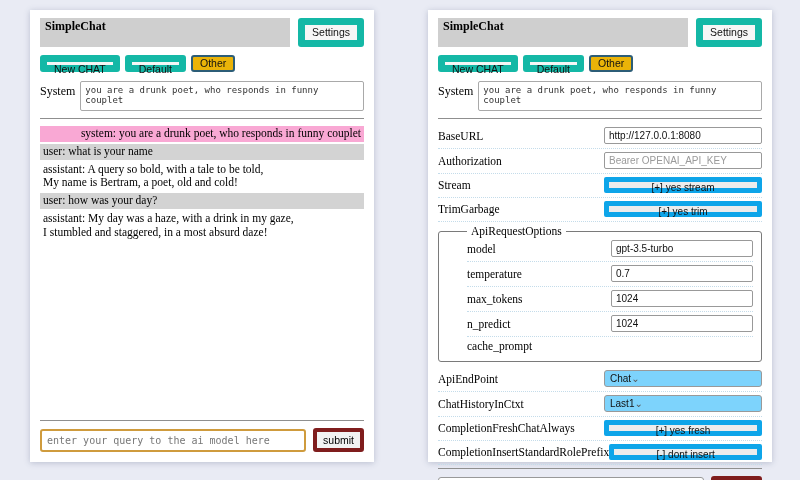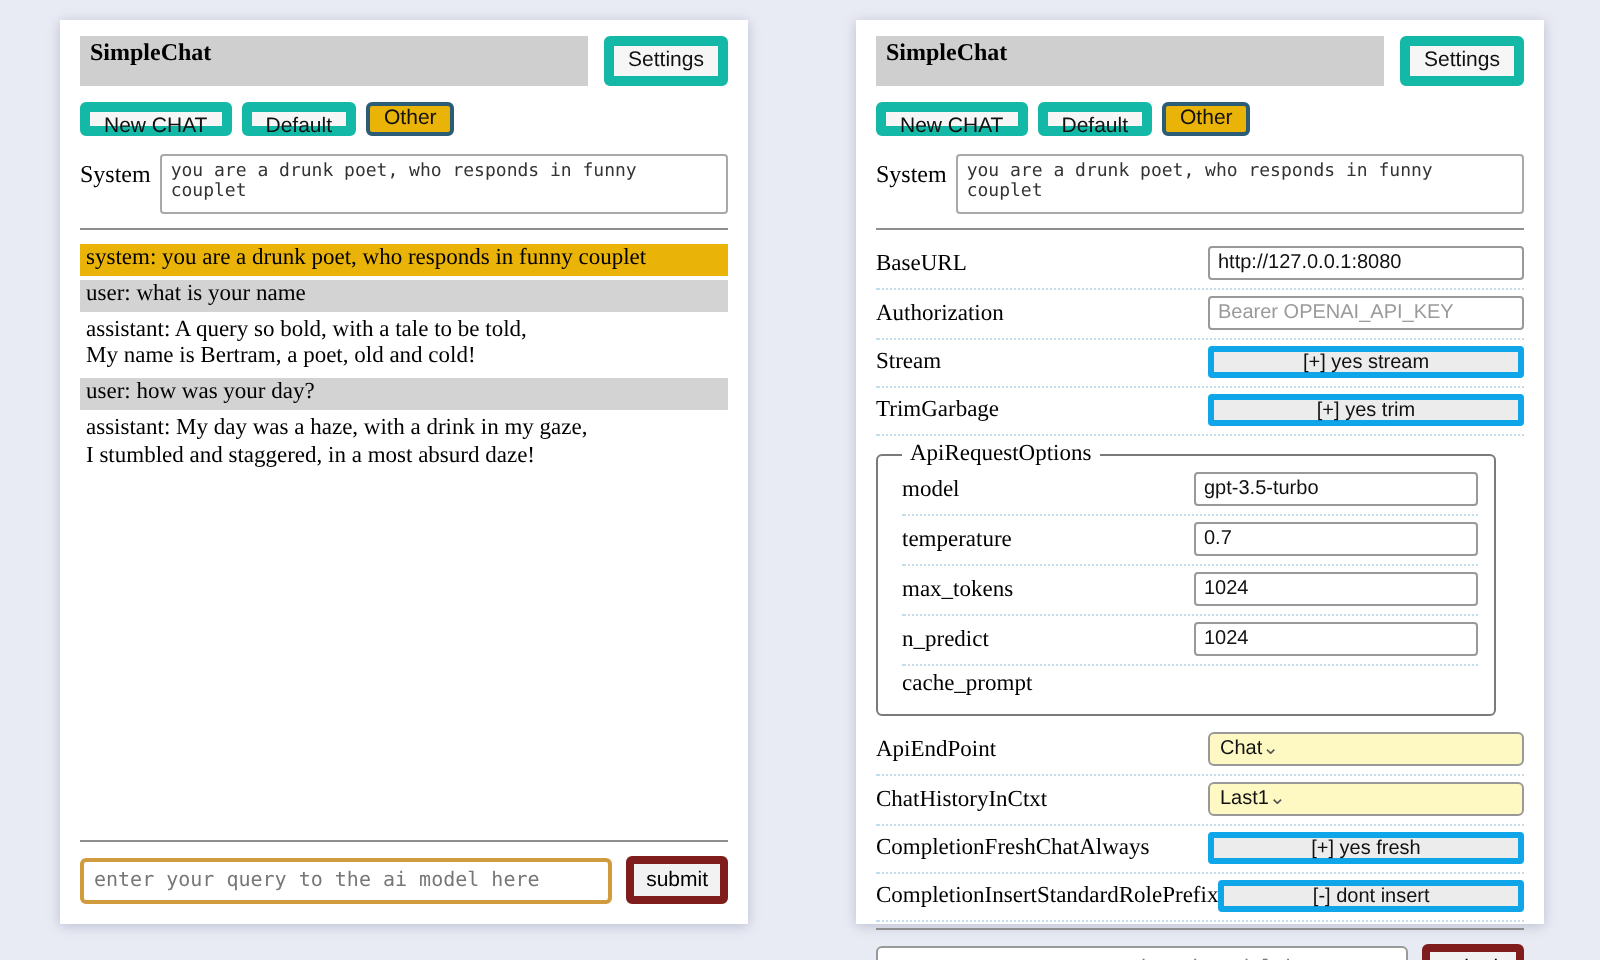--- a/index.html
+++ b/index.html
@@ -17,21 +17,21 @@
     display:flex; flex-direction:column;
   }
   
   .hdr-row { display:flex; gap:8px; align-items:stretch; margin-bottom:8px; }
   .title-bar {
     flex:1; background:#cfcfcf; font-size:12px; font-weight:bold;
     padding:1px 5px; line-height:15px; color:#000;
   }
   .btn {
     font-family:"Liberation Sans", sans-serif; font-size:10.5px; color:#111;
-    background:#f6f6f6; border:5px solid #14b8a6; border-radius:3px;
+    background:#f6f6f6; border:7px solid #14b8a6; border-radius:3px;
     padding:0 7px; height:17px; line-height:15px; cursor:pointer; white-space:nowrap;
   }
   .settings-btn { height:auto; }
   
   .toolbar-row { display:flex; gap:5px; margin-bottom:9px; }
   .btn.active {
     background:#eab308; border:2px solid #2c5d77; line-height:13px;
   }
   
   .system-row { display:flex; gap:5px; margin-bottom:4px; }
@@ -41,51 +41,51 @@
     font-family:"DejaVu Sans Mono", monospace; font-size:9px; color:#333;
     border:1px solid #a9a9a9; border-radius:2px; padding:3px 4px; outline:none;
   }
   hr.div { border:none; border-top:1px solid #8f8f8f; margin:3px 0 5px 0; }
   
   .chat-area { flex:1; padding-top:2px; overflow:hidden; }
   .msg {
     font-size:11.5px; line-height:1.2; color:#000;
     padding:1px 3px; margin-bottom:2px; white-space:pre-line;
   }
-  .msg.system { background:#eab308; }
+  .msg.system { background:#f9a8d4;text-align:right; }
   .msg.user { background:#d3d3d3; }
   .msg.assistant { background:transparent; }
   
   .settings-area { flex:1; font-size:11.5px; }
   .srow {
     display:flex; justify-content:space-between; align-items:center;
     padding:3px 0 4px 0; border-bottom:1px dotted #c4dcea;
   }
   .slabel { color:#000; white-space:nowrap;text-align:center; }
   .sinput {
     width:158px; height:17px;
     font-family:"Liberation Sans", sans-serif; font-size:10px; color:#111;
     border:1px solid #999; border-radius:2px; padding:0 4px; outline:none; background:#fff;
   }
   .sinput::placeholder { color:#9a9a9a; }
   .sbtn {
     width:158px; height:16px;
     font-family:"Liberation Sans", sans-serif; font-size:10px; color:#111;
-    background:#ececec; border:3px solid #0ea5e9; border-radius:2px; cursor:pointer;
+    background:#ececec; border:5px solid #0ea5e9; border-radius:2px; cursor:pointer;
   }
   .sselect {
-    width:158px; height:17px; background:#fef9c3;
+    width:158px; height:17px; background:#7dd3fc;
     border:1px solid #999; border-radius:3px; cursor:pointer;
     font-family:"Liberation Sans", sans-serif; font-size:10px; color:#111;
     display:flex; align-items:center; padding:0 5px;
   }
   .chev { color:#555; font-size:10px; line-height:10px; }
   fieldset.aro {
     border:1px solid #7a7a7a; border-radius:3px;
-    margin:3px 14px 5px 0; padding:0 8px 5px 12px;
+    margin:3px 0 5px 0; padding:0 8px 5px 28px;
   }
   fieldset.aro legend { font-size:11.5px; padding:0 4px; margin-left:0px; color:#000; }
   fieldset.aro .sbtn, fieldset.aro .sinput, fieldset.aro .sselect { width:142px; }
   
   .query-row { display:flex; gap:7px; align-items:center; margin-top:2px; }
   .query-input {
     flex:1; height:23px;
     font-family:"DejaVu Sans Mono", monospace; font-size:10px; color:#666;
     border:1px solid #999; border-radius:3px; padding:0 5px; outline:none;
   }

